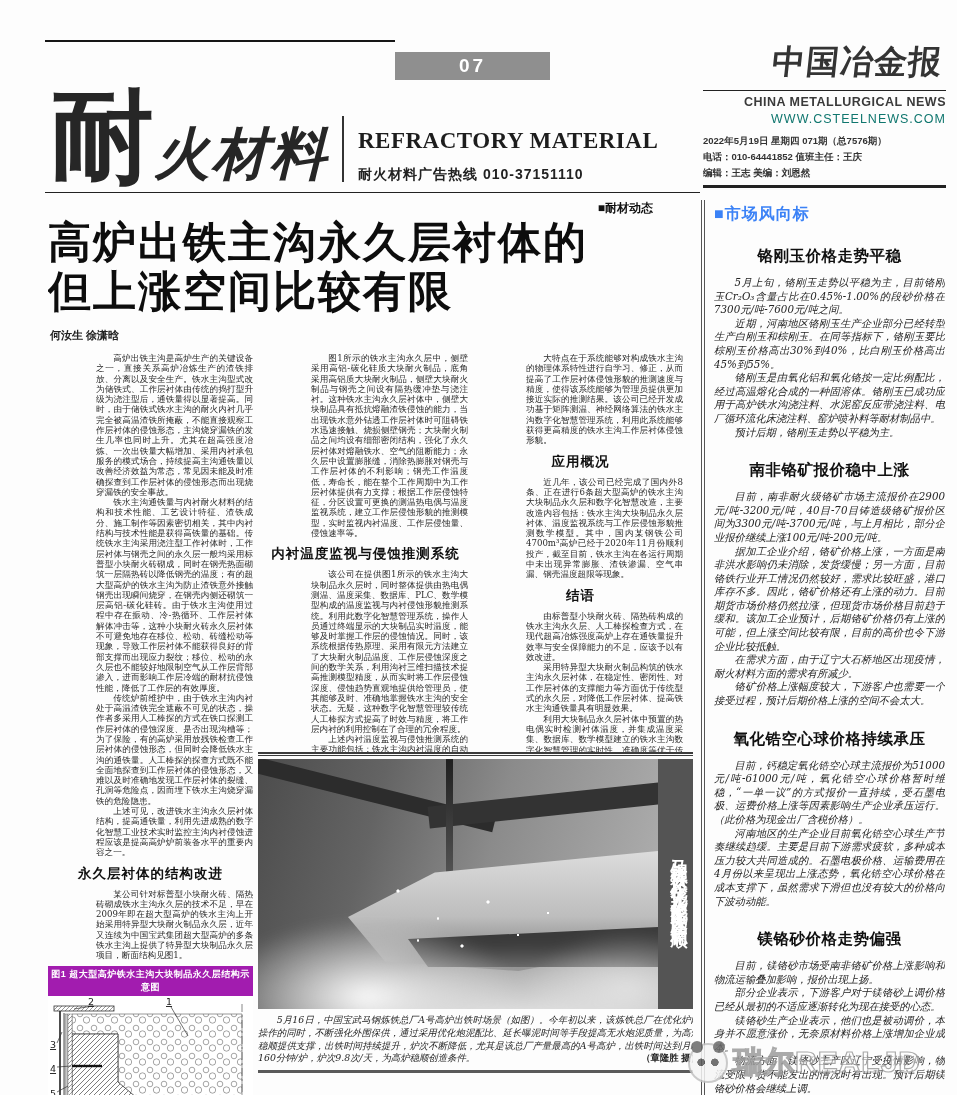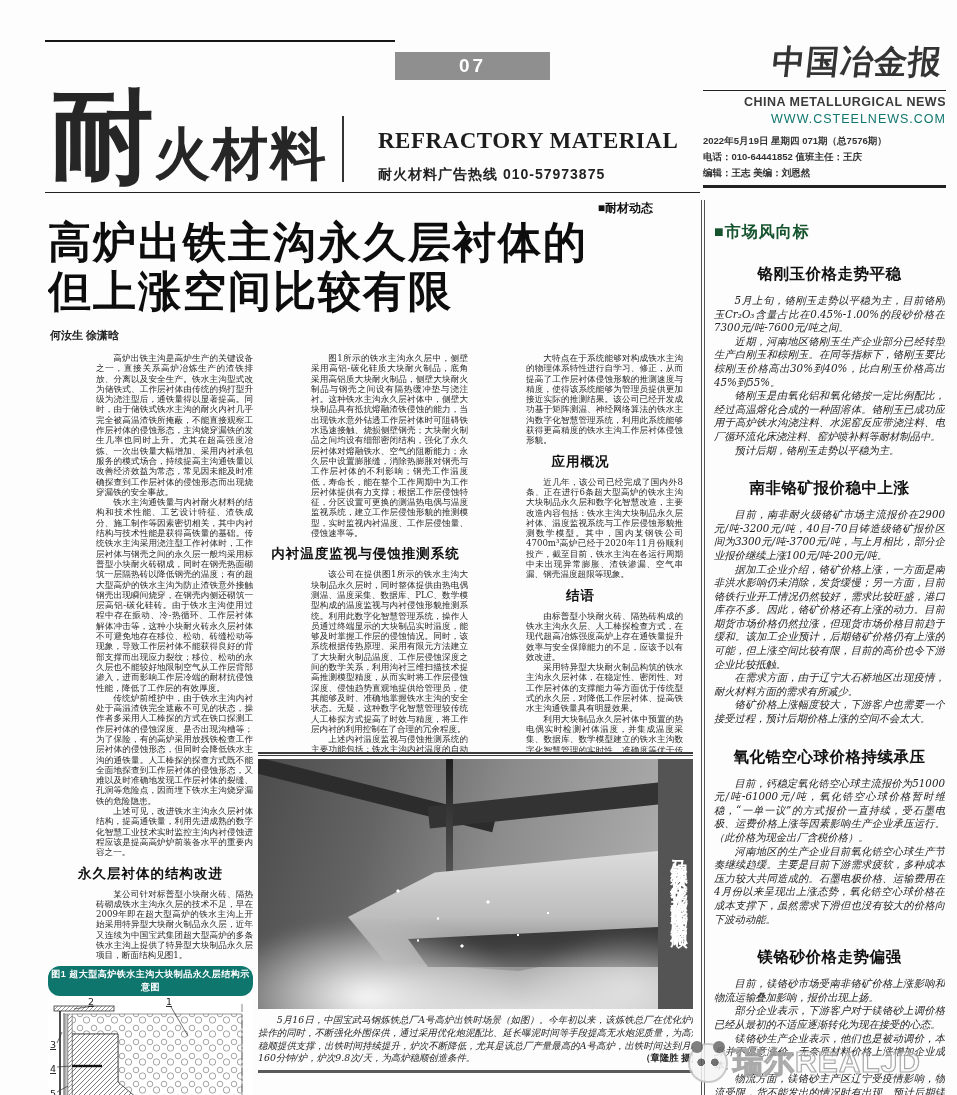--- a/index.html
+++ b/index.html
@@ -22,45 +22,45 @@
     font-size:33px; color:#343434; transform:skewX(-6deg); letter-spacing:1px; padding-right:4px;
   }
   .brand-rule { border-top:1.5px solid #222; margin:5px 0 4px 0; }
   .brand-en { text-align:right; font-size:12.5px; font-weight:bold; color:#3a3a3a; letter-spacing:.5px; }
   .brand-site { text-align:right; font-size:12.5px; color:#0f766e; letter-spacing:1px; margin-top:3px; }
   .brand-meta { margin-top:7px; font-size:9.5px; font-weight:bold; color:#333; line-height:16px; }
   .brand-thick-rule { border-top:3px solid #222; margin-top:4px; }
   
   .masthead { position:absolute; left:50px; top:84px; display:flex; align-items:flex-end; }
   .mast-big { font-family:"DejaVu Serif", serif; font-weight:900; font-size:104px; line-height:104px; color:#262626; }
-  .mast-rest { font-family:"DejaVu Serif", serif; font-weight:900; font-size:56px; line-height:70px; color:#262626; letter-spacing:2px; }
+  .mast-rest { font-family:"DejaVu Serif", serif; font-weight:900; font-size:56px; line-height:70px; color:#262626; letter-spacing:2px;font-style:italic; }
   .mast-divider { width:2px; height:66px; background:#333; margin:0 14px 6px 14px; }
-  .mast-right { padding-bottom:4px;margin-left:20px; }
+  .mast-right { padding-bottom:4px; }
   .mast-en { font-family:"Liberation Serif", serif; font-weight:900; font-size:23px; color:#1d1d1d; letter-spacing:.5px; }
   .mast-hotline { font-size:14px; font-weight:900; color:#222; margin-top:12px; letter-spacing:1px; }
   .header-rule { position:absolute; left:45px; top:192px; width:655px; border-top:1.5px solid #222; }
   
   .sidebar-sep { position:absolute; left:701px; top:200px; height:895px; width:4px;
     border-left:1px solid #555; border-right:1px solid #555; }
   
   .main { position:absolute; left:48px; top:200px; width:645px; height:895px; overflow:hidden; }
   .article-tag { text-align:right; padding-right:40px; font-size:12px; font-weight:900; color:#111; height:18px; }
   .headline { font-weight:900; font-size:43px; line-height:49px; letter-spacing:2px; color:#0d0d0d; }
   .authors { font-size:11px; font-weight:bold; color:#222; margin:12px 0 10px 2px; }
   .columns { display:flex; gap:10px; }
   .col { width:205px; }
   .col p {
     font-family:"DejaVu Serif", serif; font-size:8.6px; line-height:10.3px;
     text-align:justify; text-indent:2em; color:#2a2a2a;margin-left:48px;
   }
   .col h3 { font-size:13.5px; font-weight:900; text-align:center; margin:7px 0 6px 0; color:#111; letter-spacing:1px; }
   
   .figure { margin-top:5px; }
-  .fig-titlebar { background:#0f766e; color:#fff; font-size:9px; font-weight:bold;
-    text-align:center; padding:2px 0; letter-spacing:.5px;border-radius:12px; }
+  .fig-titlebar { background:#a21caf; color:#fff; font-size:9px; font-weight:bold;
+    text-align:center; padding:2px 0; letter-spacing:.5px; }
   .fig-svg { display:block; background:#fff; }
   .fig-legend { font-family:"DejaVu Serif", serif; font-style:italic; font-size:9px;
     text-align:center; line-height:12px; color:#222; }
   
   .photo-block { position:absolute; left:210px; top:552px; width:442px; background:#fdfdfd; }
   .photo-topline { border-top:2px solid #3c3c3c; border-bottom:1px solid #3c3c3c; height:4px; }
   .photo-row { display:flex; margin-top:3px; }
   .photo { position:relative; width:400px; height:250px; overflow:hidden;
     background:linear-gradient(105deg,#4c4c4c 0%,#646464 28%,#8b8b8b 55%,#b3b3b3 100%); }
   .ph-beam1 { position:absolute; left:-20px; top:26px; width:260px; height:16px; background:#2c2c2c;
@@ -90,21 +90,21 @@
   .photo-vbar { width:42px; height:250px; background:#545454; display:flex; align-items:center; justify-content:center; }
   .photo-vtitle { writing-mode:vertical-rl; text-orientation:upright; color:#fff;
     font-size:17px; font-weight:900; letter-spacing:4px; }
   .photo-caption { margin-top:5px; font-family:"DejaVu Serif", serif; font-style:italic;
     font-size:9.4px; line-height:12.8px; text-align:justify; color:#1f1f1f; }
   .photo-caption .lead-indent { display:inline-block; width:2em; }
   .credit { float:right; font-weight:bold; font-style:normal; font-family:"Liberation Sans", sans-serif; font-size:9.4px; }
   .photo-bottomline { border-top:3px solid #5a5a5a; margin-top:5px; }
   
   .sidebar { position:absolute; left:714px; top:204px; width:231px; height:891px; overflow:hidden; }
-  .sb-tag { font-size:16px; font-weight:900; color:#14532d; margin-bottom:16px; letter-spacing:1px;margin-top:18px; }
+  .sb-tag { font-size:16px; font-weight:900; color:#3b82f6; margin-bottom:16px; letter-spacing:1px; }
   .sb-article h3 { font-size:15.5px; font-weight:900; text-align:center; margin:21px 0 9px 0; color:#101010; letter-spacing:.5px; }
   .sb-article p { font-family:"DejaVu Serif", serif; font-style:italic; font-size:10.3px;
     line-height:13.6px; text-align:justify; text-indent:2em; color:#242424; }
   
   .watermark { position:absolute; left:688px; top:1042px; display:flex; align-items:center; gap:5px; z-index:9; opacity:.85; }
   .wm-logo { position:relative; width:40px; height:40px; border-radius:50%;
     background:
       radial-gradient(circle 4px at 31% 48%, #5a5a5a 90%, transparent),
       radial-gradient(circle 4px at 69% 48%, #5a5a5a 90%, transparent),
       #f5f5f5;
@@ -135,21 +135,21 @@
     </div>
     <div class="brand-thick-rule"></div>
   </div>
 
   <div class="masthead">
     <span class="mast-big">耐</span>
     <span class="mast-rest">火材料</span>
     <span class="mast-divider"></span>
     <span class="mast-right">
       <div class="mast-en">REFRACTORY MATERIAL</div>
-      <div class="mast-hotline">耐火材料广告热线 010-57973875</div>
+      <div class="mast-hotline">耐火材料广告热线 010-37151110</div>
     </span>
   </div>
   <div class="header-rule"></div>
 
   <div class="sidebar-sep"></div>
 
   <div class="main">
     <div class="article-tag">■耐材动态</div>
     <div class="headline">高炉出铁主沟永久层衬体的</div>
     <div class="headline">但上涨空间比较有限</div>

